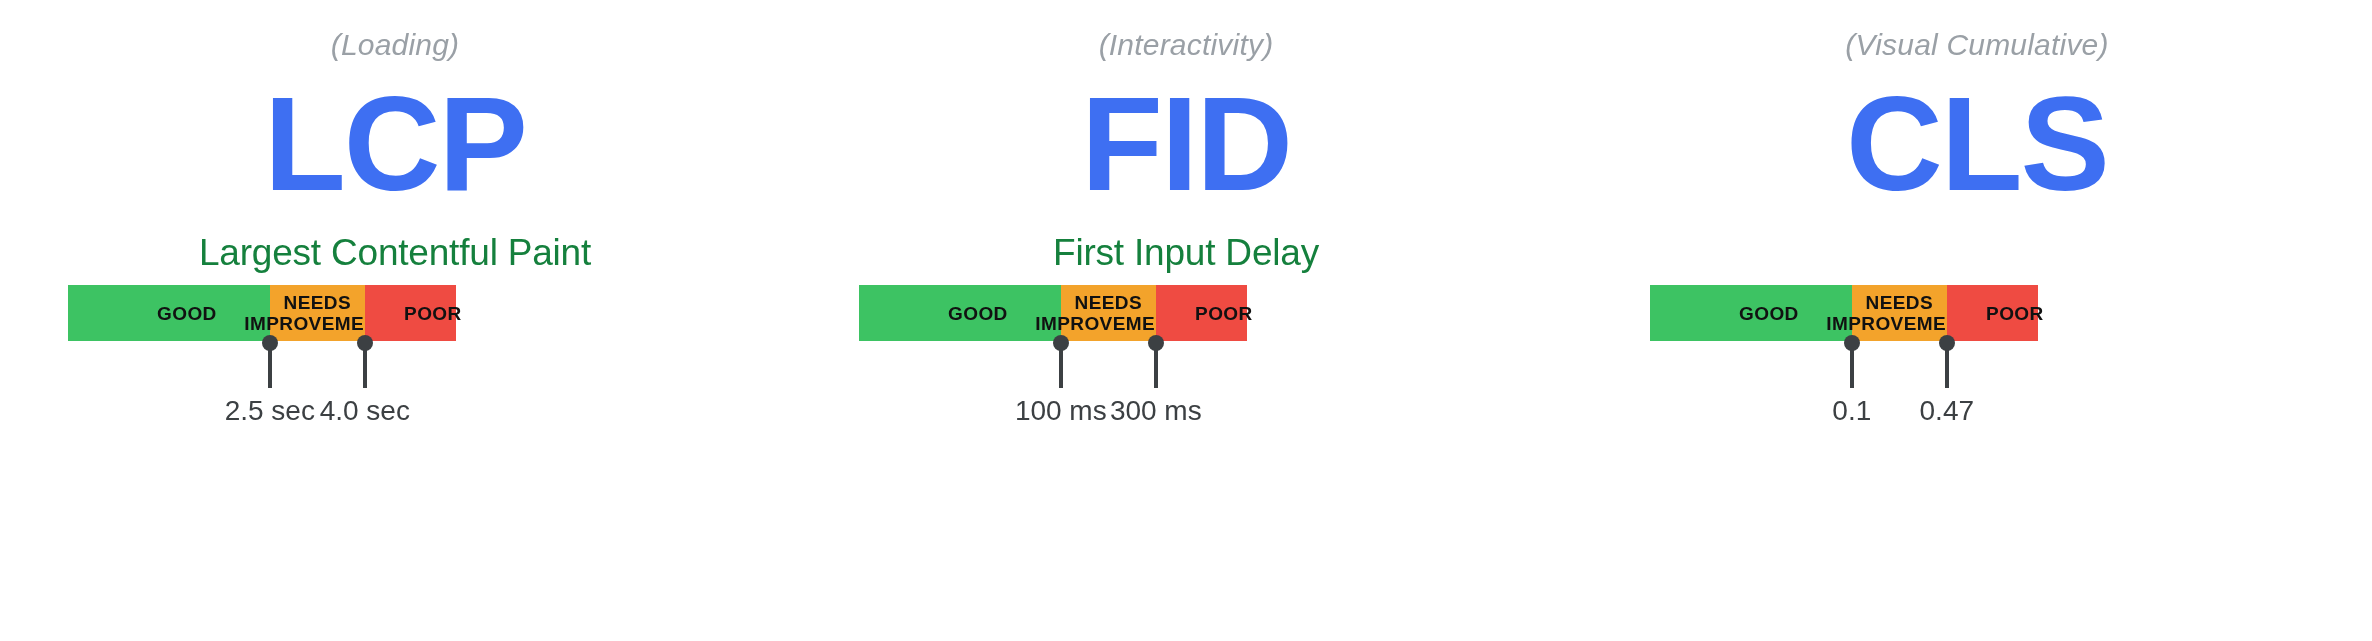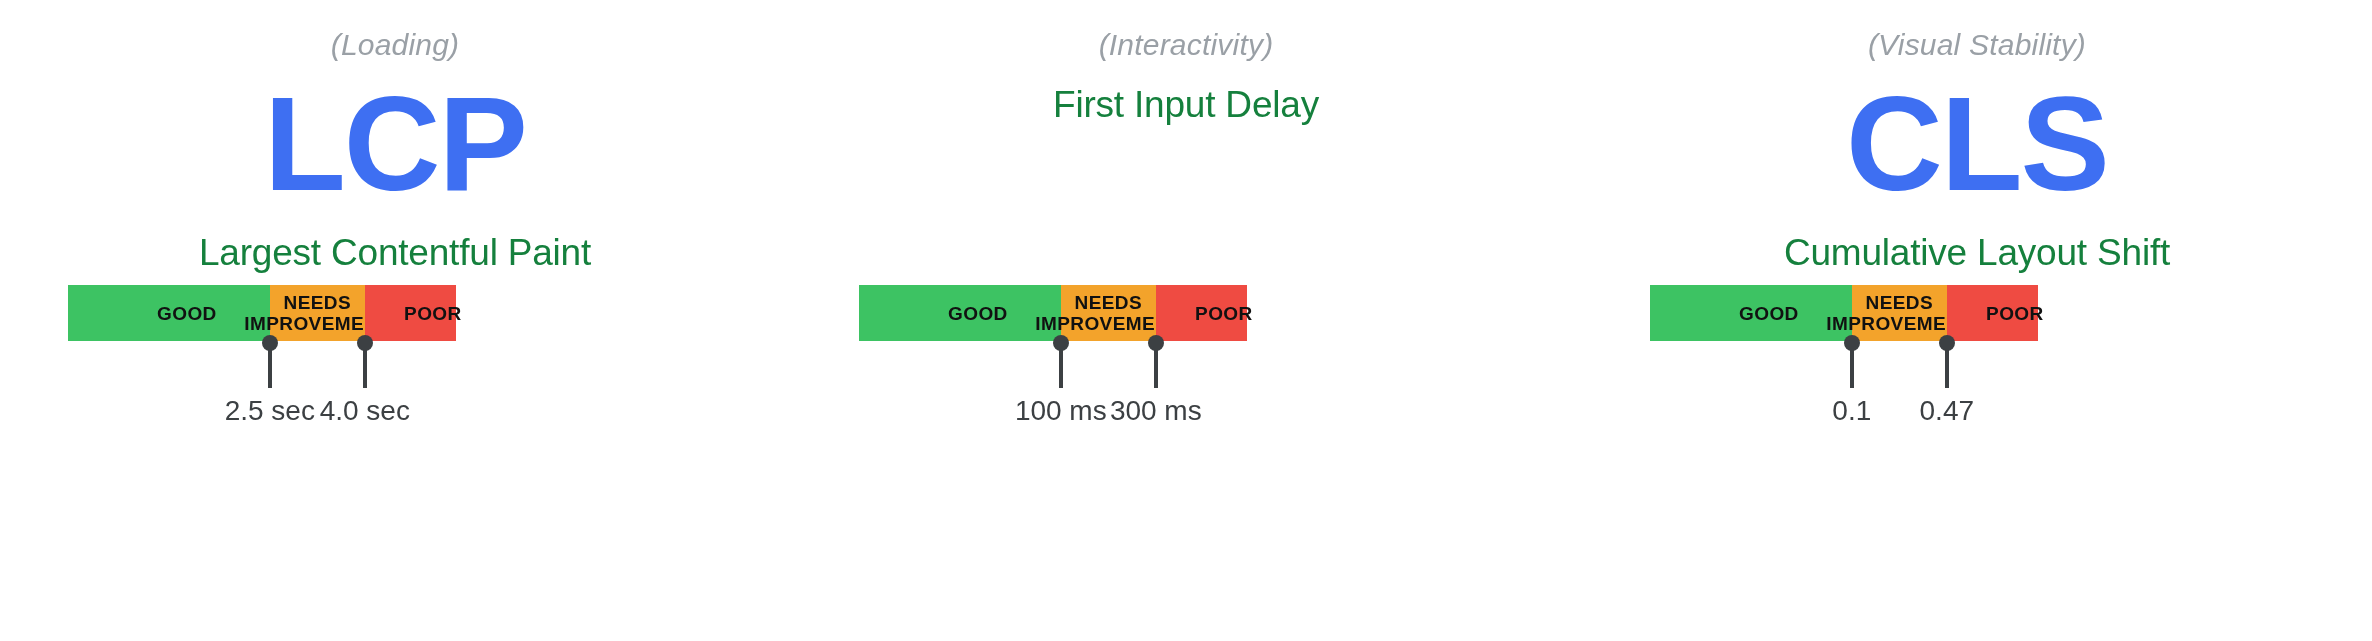--- a/index.html
+++ b/index.html
@@ -165,20 +165,21 @@
       <div class="pin" style="left:364.8px">
         <div class="dot"></div>
         <div class="stem"></div>
         <div class="pin-label">4.0 sec</div>
       </div>
     </div>
   </div>
 
   <div class="panel">
     <div class="category">(Interactivity)</div>
+    <div class="acronym">FID</div>
     <div class="fullname">First Input Delay</div>
 
     <div class="bar-wrap">
       <div class="bar">
         <div class="seg seg-good" style="width:52%">GOOD</div>
         <div class="seg seg-needs" style="width:24.5%">NEEDS
 IMPROVEMENT</div>
         <div class="seg seg-poor" style="width:23.5%">POOR</div>
       </div>
 
@@ -190,23 +191,22 @@
 
       <div class="pin" style="left:364.8px">
         <div class="dot"></div>
         <div class="stem"></div>
         <div class="pin-label">300 ms</div>
       </div>
     </div>
   </div>
 
   <div class="panel">
-    <div class="category">(Visual Stability)</div>
+    <div class="category">(Visual Cumulative)</div>
     <div class="acronym">CLS</div>
-    <div class="fullname">Cumulative Layout Shift</div>
 
     <div class="bar-wrap">
       <div class="bar">
         <div class="seg seg-good" style="width:52%">GOOD</div>
         <div class="seg seg-needs" style="width:24.5%">NEEDS
 IMPROVEMENT</div>
         <div class="seg seg-poor" style="width:23.5%">POOR</div>
       </div>
 
       <div class="pin" style="left:269.8px">

